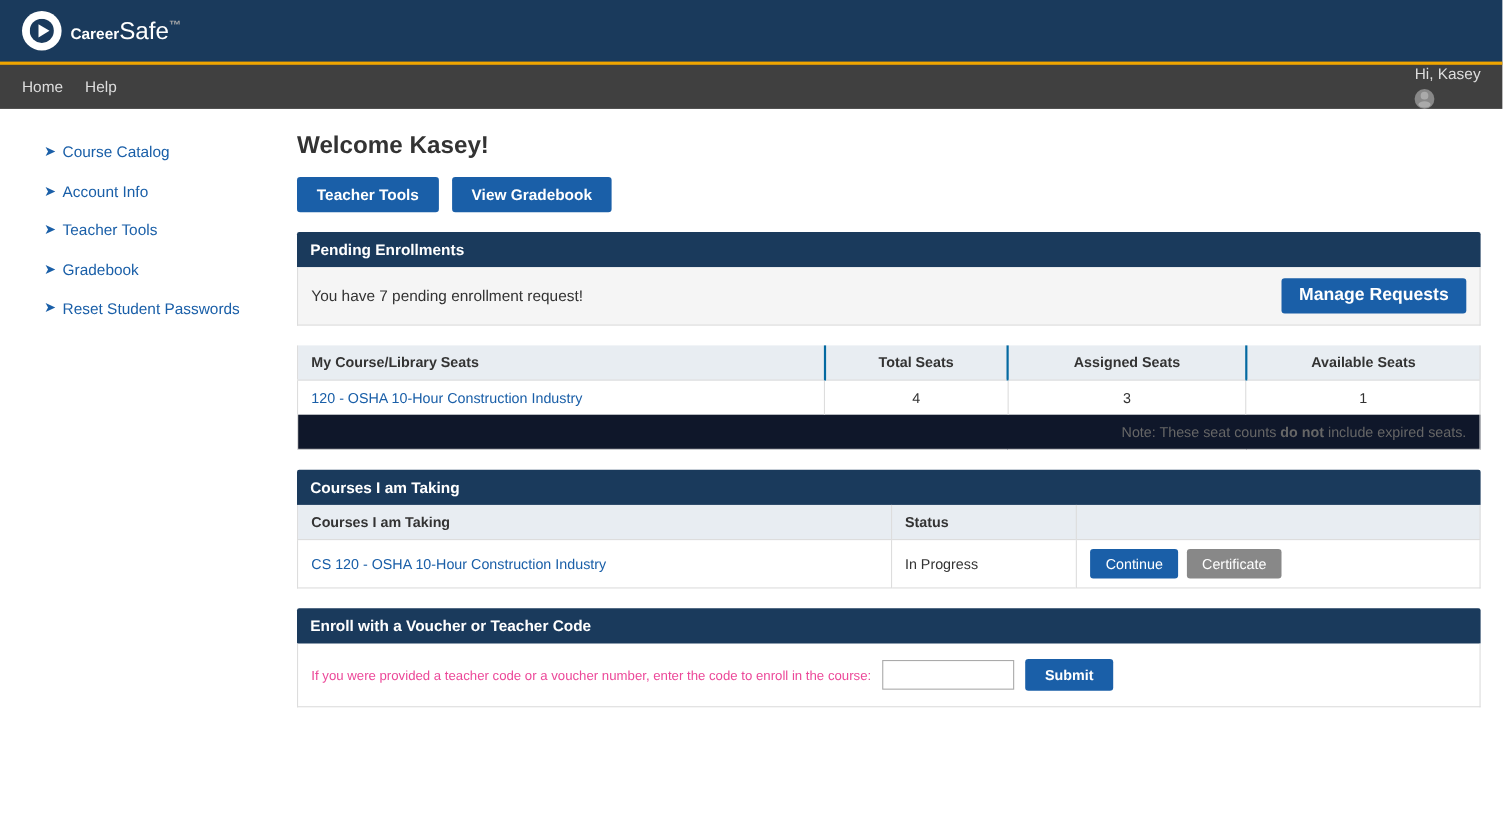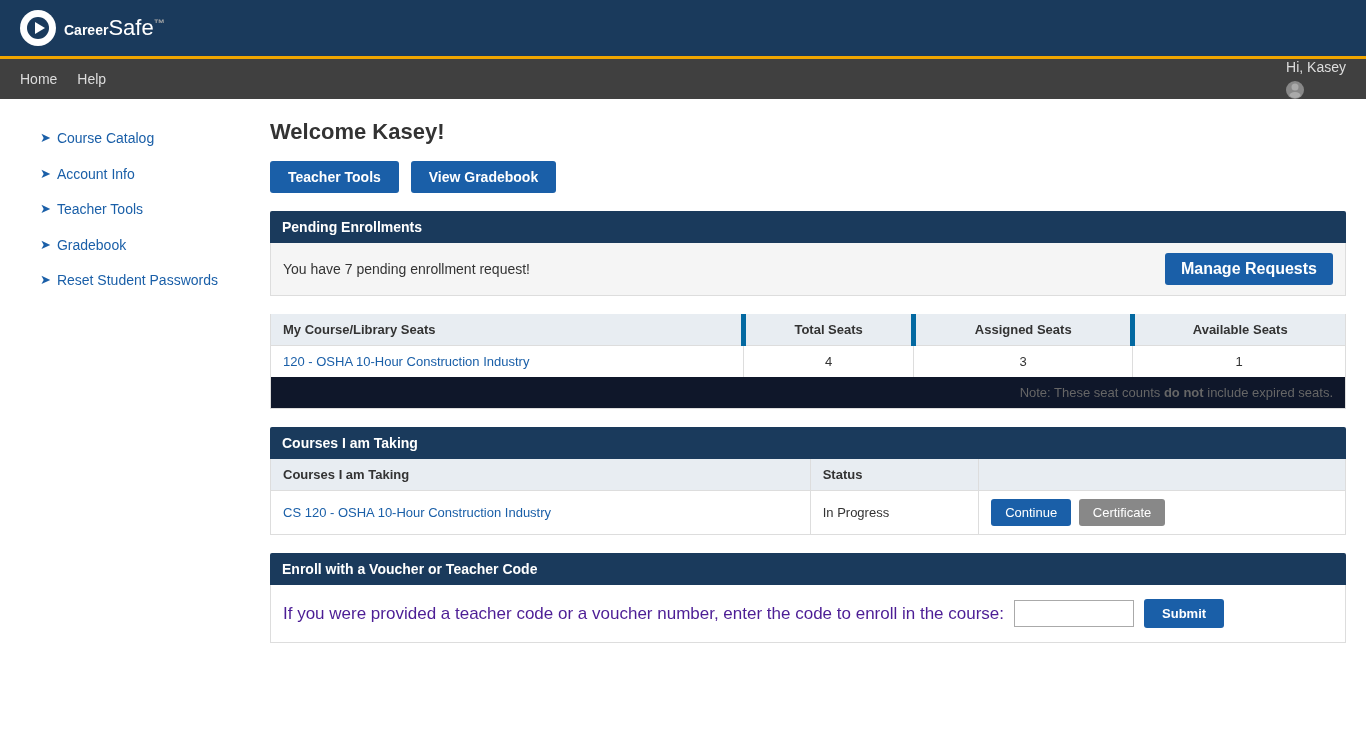--- a/index.html
+++ b/index.html
@@ -162,21 +162,21 @@
     }
     #seats-table thead tr {
       background: #e8edf2;
     }
     #seats-table th {
       padding: 8px 12px;
       text-align: left;
       font-size: 13px;
       font-weight: bold;
       color: #333;
-      border-right: 5px solid #0369a1;
+      border-right: 2px solid #0369a1;
     }
     #seats-table th:last-child { border-right: none; }
     #seats-table td {
       padding: 8px 12px;
       font-size: 13px;
       border-right: 1px solid #ddd;
       border-top: 1px solid #ddd;
     }
     #seats-table td:last-child { border-right: none; }
     #seats-table td a { color: #1a5fa8; text-decoration: none; }
@@ -248,22 +248,22 @@
     #voucher-content {
       border: 1px solid #ddd;
       border-top: none;
       padding: 14px 12px;
       display: flex;
       align-items: center;
       gap: 10px;
       flex-wrap: wrap;
     }
     #voucher-content label {
-      font-size: 17px;
-      color: #4c1d95;
+      font-size: 12px;
+      color: #ec4899;
     }
     #voucher-input {
       border: 1px solid #aaa;
       padding: 5px 8px;
       font-size: 13px;
       width: 120px;
     }
     .btn-submit {
       background: #1a5fa8;
       color: #fff;

